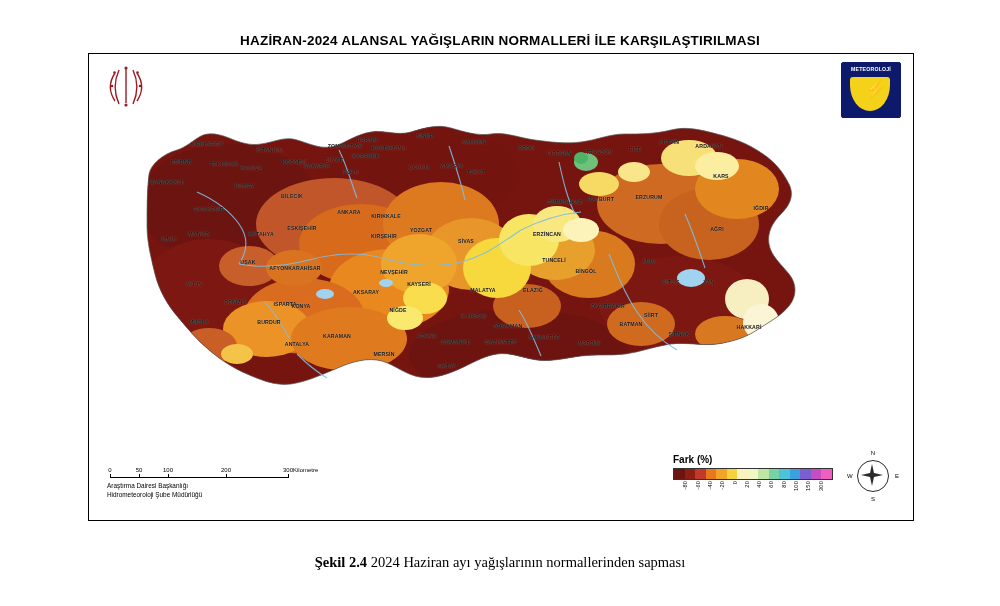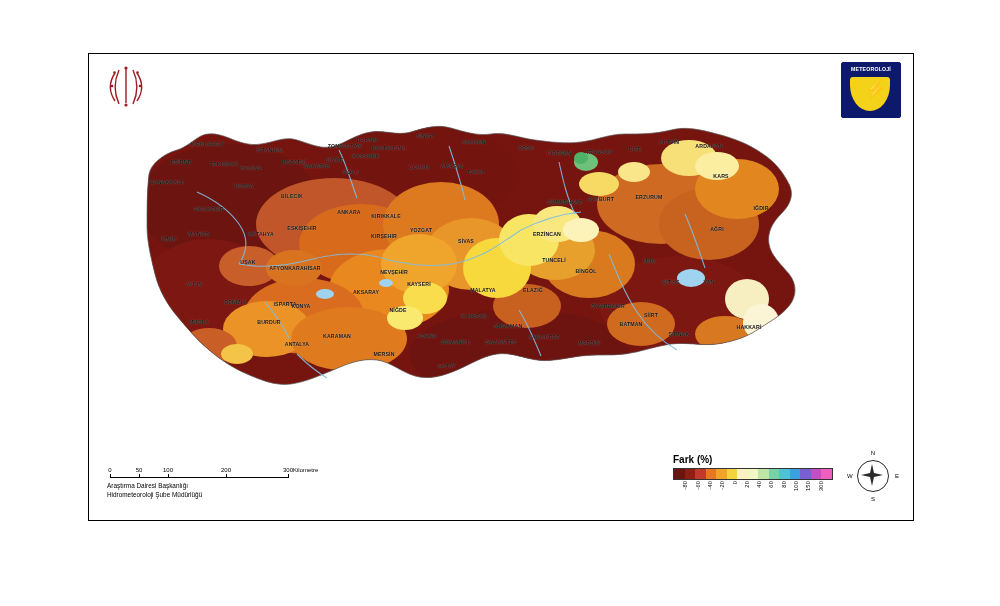--- a/index.html
+++ b/index.html
@@ -211,20 +211,21 @@
     font-size: 14.5px;
     color: #000;
   }
   .caption b { font-weight: bold; }
 </style>
 </head>
 <body>
 
 <div id="page">
 
+  <div class="map-title">HAZİRAN-2024 ALANSAL YAĞIŞLARIN NORMALLERİ İLE KARŞILAŞTIRILMASI</div>
 
   <div class="map-frame">
 
     <div class="emblem-left">
       <svg width="46" height="44" viewBox="0 0 46 44">
         <g fill="none" stroke="#9d1b22" stroke-width="1.4">
           <path d="M23 3 L23 39"></path>
           <path d="M12 9 C6 18 6 28 12 37"></path>
           <path d="M34 9 C40 18 40 28 34 37"></path>
           <path d="M16 6 C11 17 11 29 16 40"></path>
@@ -547,14 +548,17 @@
         <polygon points="11,0 13,9 22,11 13,13 11,22 9,13 0,11 9,9" fill="#2b2b2b"></polygon>
       </svg>
       <span class="c-n">N</span>
       <span class="c-s">S</span>
       <span class="c-w">W</span>
       <span class="c-e">E</span>
     </div>
 
   </div>
 
+  <div class="caption">
+    <b>Şekil 2.4</b><span> 2024 Haziran ayı yağışlarının normallerinden sapması</span>
+  </div>
 
 </div>
 
 </body></html>

